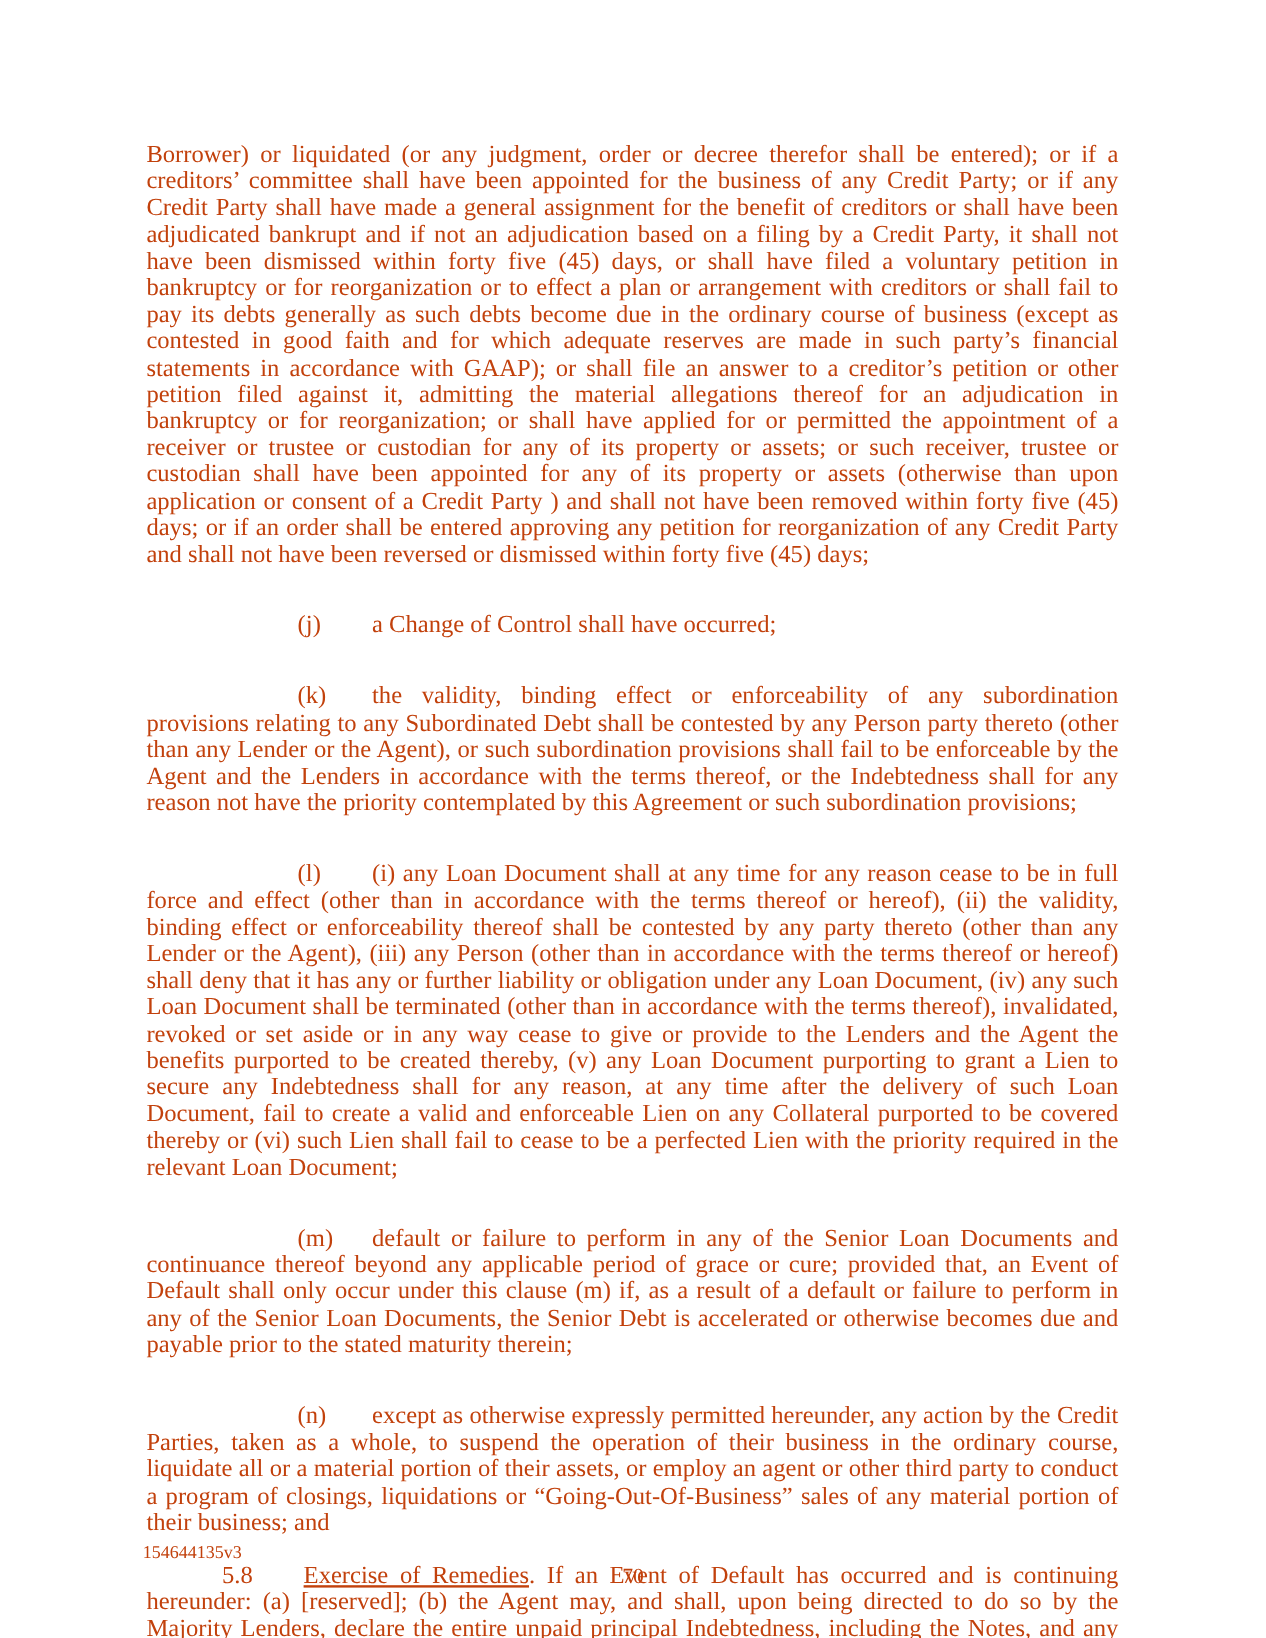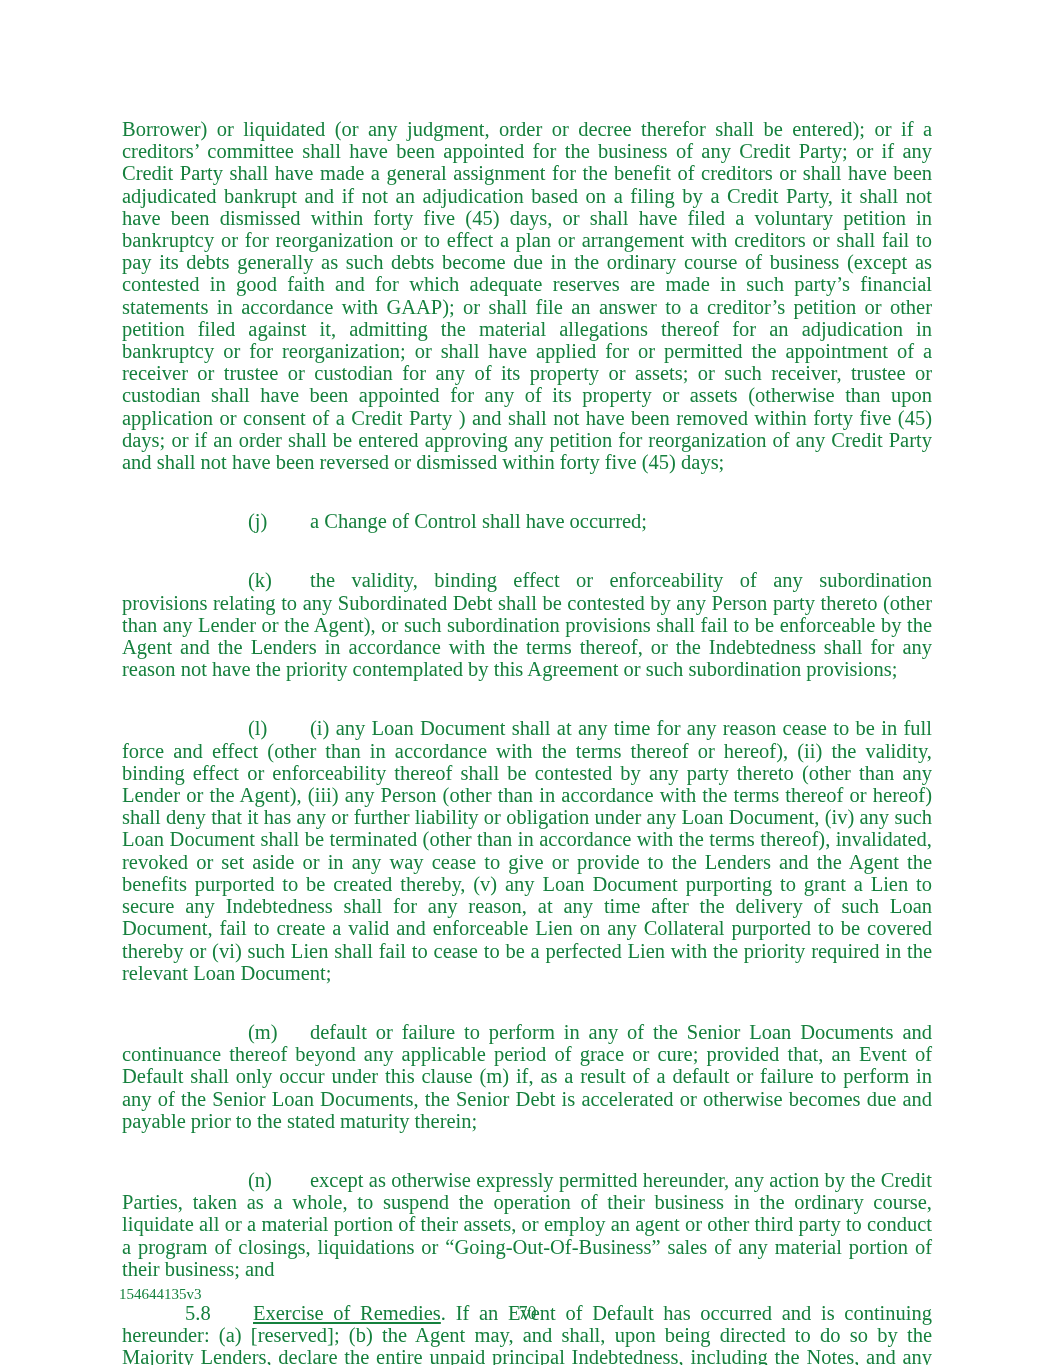--- a/index.html
+++ b/index.html
@@ -5,21 +5,21 @@
   html, body {
     margin: 0;
     padding: 0;
     background: #ffffff;
   }
   .page {
     position: relative;
     width: 1055px;
     height: 1365px;
     background: #ffffff;
-    color: #15803d;
+    color: #c2410c;
     font-family: "Liberation Serif", "DejaVu Serif", serif;
     font-size: 20.5px;
     line-height: 22.2px;
     overflow: hidden;
   }
   .content {
     position: absolute;
     left: 122px;
     top: 118px;
     width: 810px;

